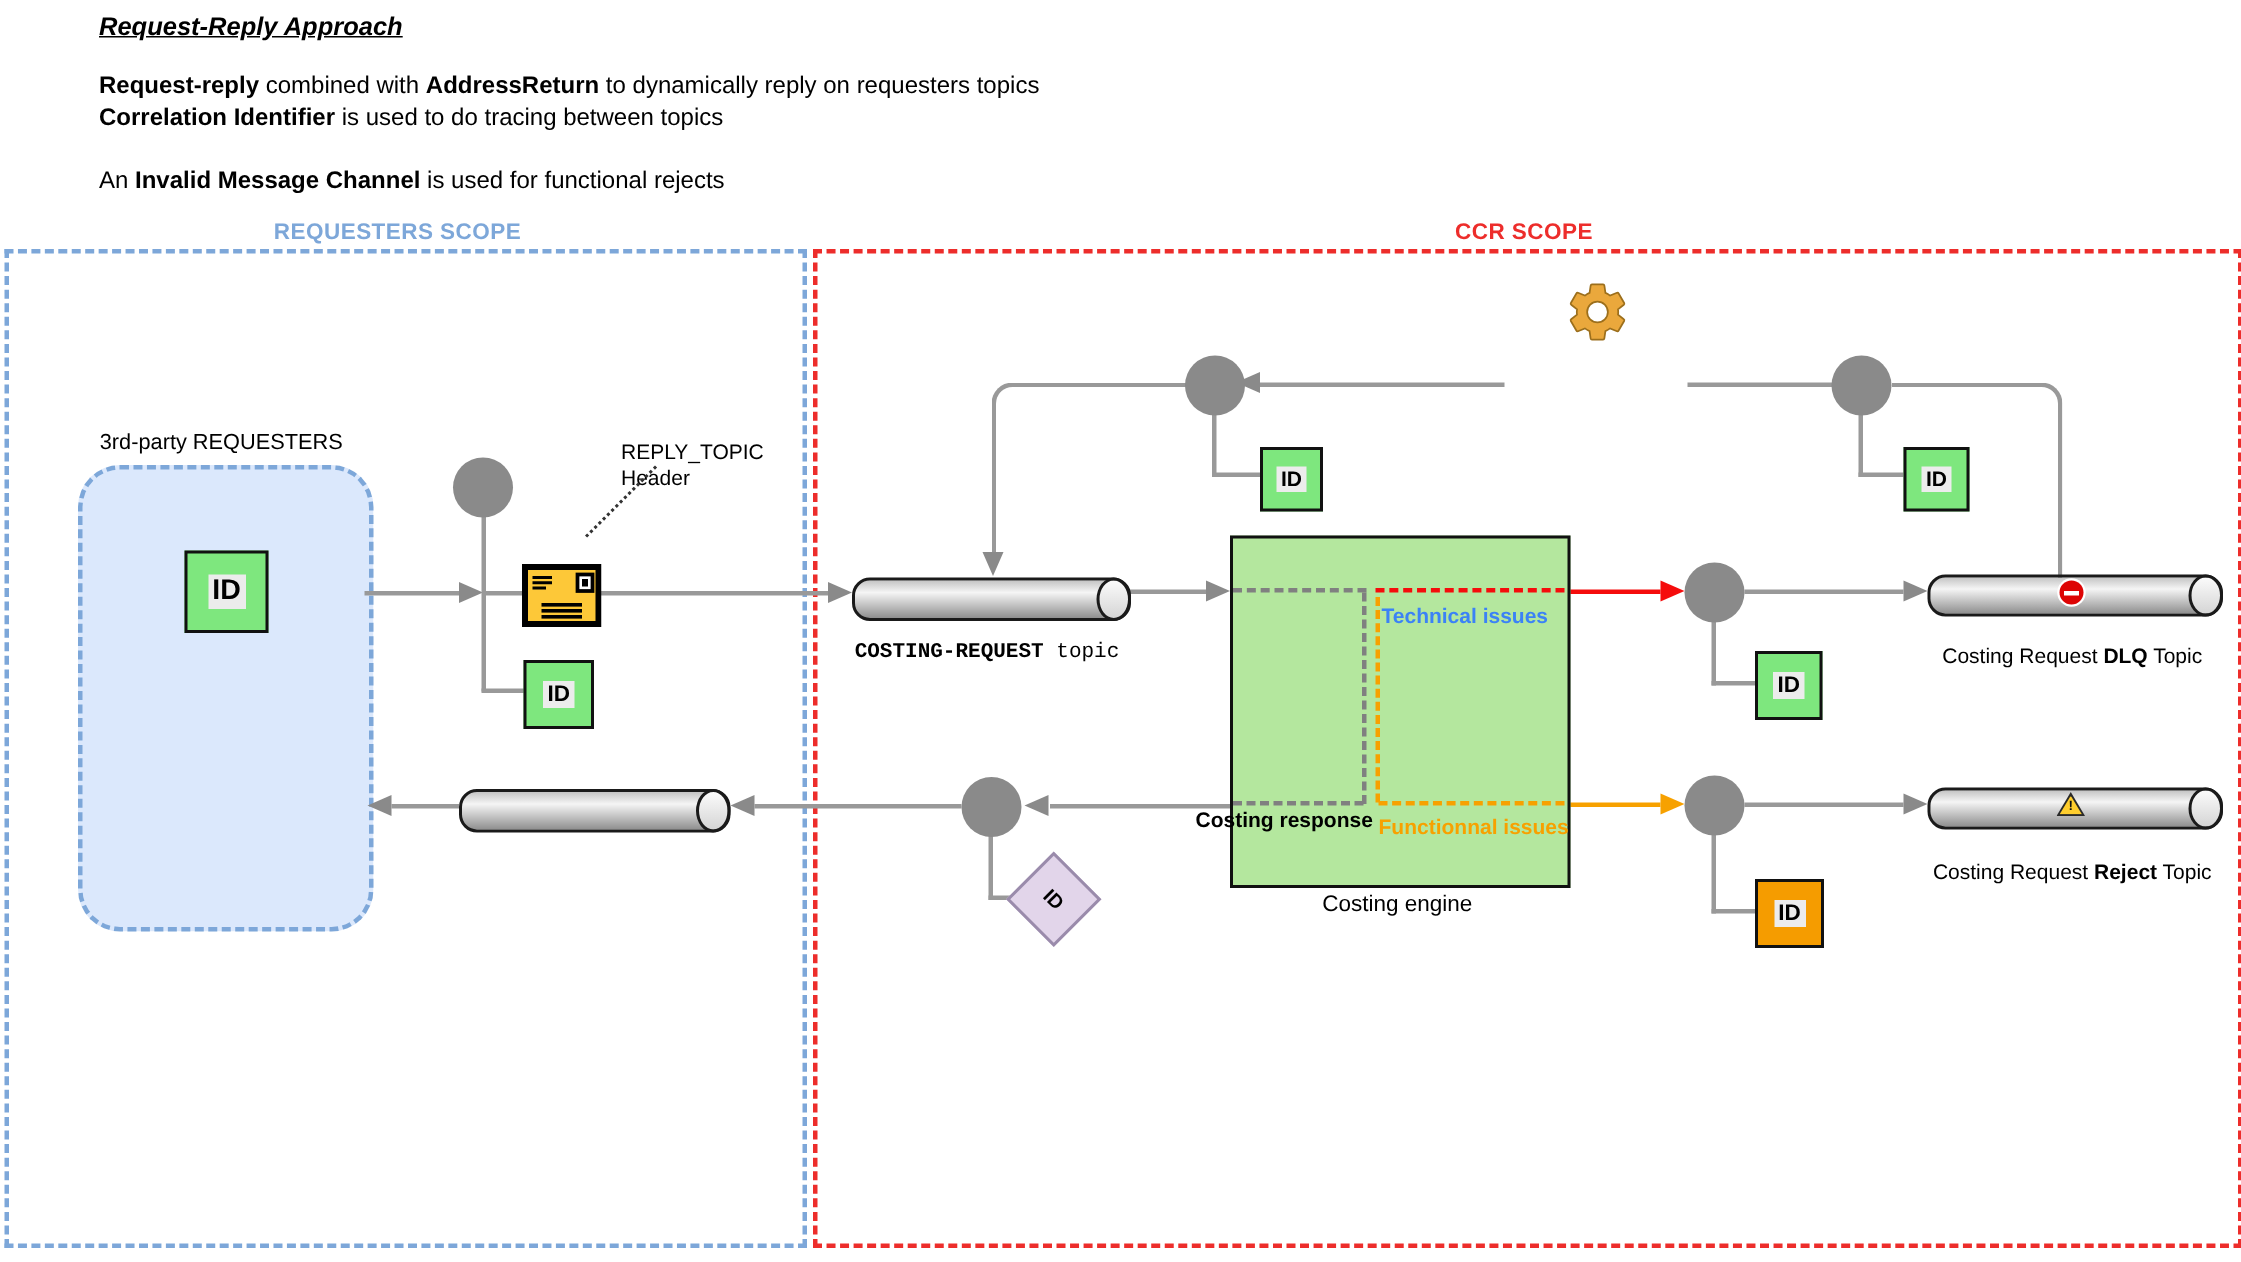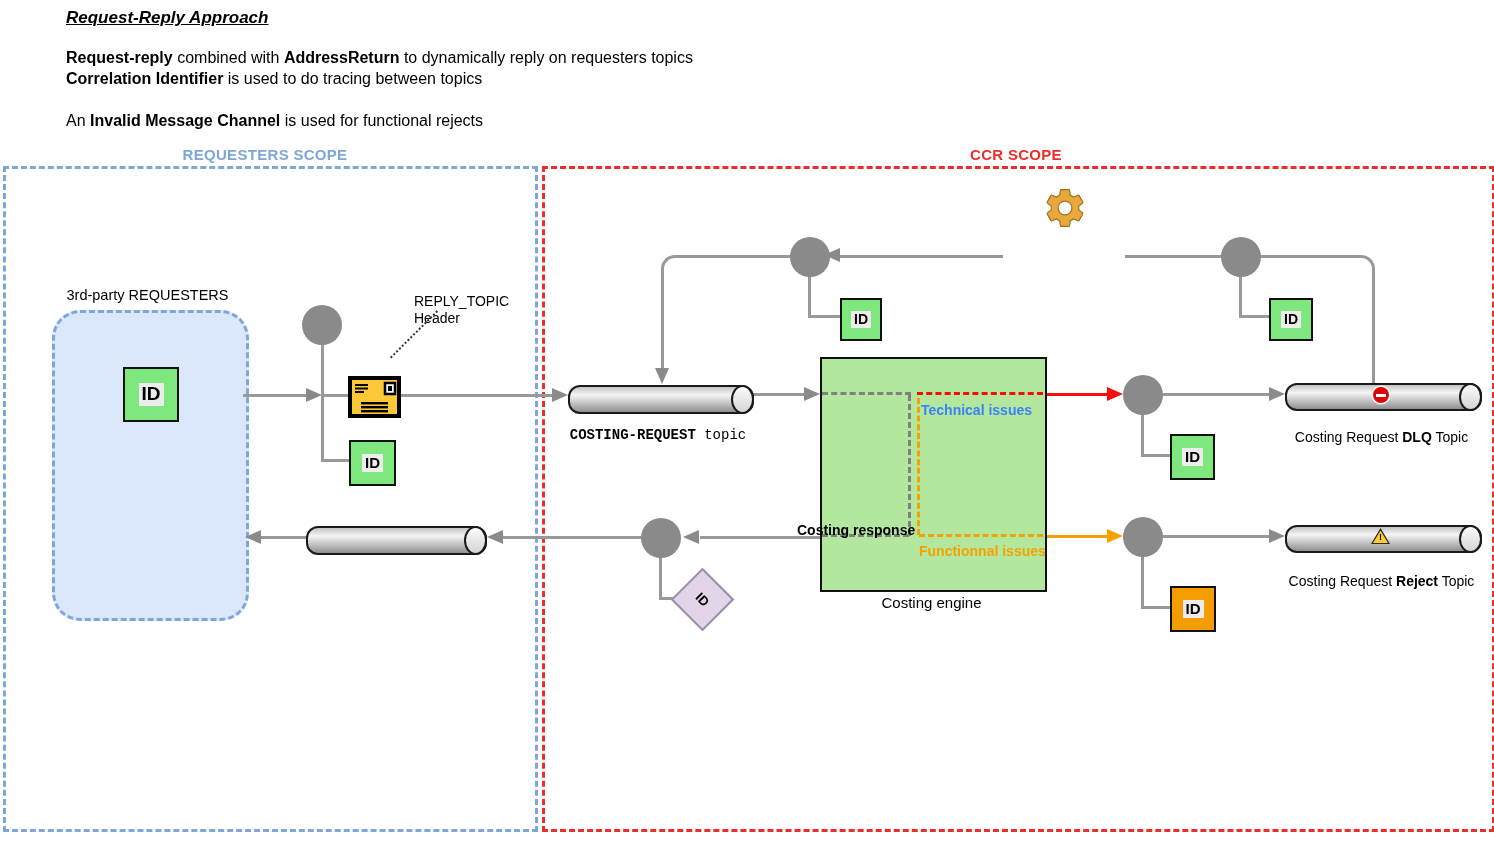--- a/index.html
+++ b/index.html
@@ -224,16 +224,16 @@
 
   <div class="engine"></div>
   <div class="dash-h" style="left:822px;top:392px;width:89px;"></div>
   <div class="dash-h red-d" style="left:917px;top:392px;width:126px;"></div>
   <div class="dash-v" style="left:908px;top:395px;height:141px;"></div>
   <div class="dash-v or-d" style="left:917px;top:398px;height:137px;"></div>
   <div class="dash-h" style="left:822px;top:534px;width:87px;"></div>
   <div class="dash-h or-d" style="left:919px;top:534px;width:124px;"></div>
   <div class="lbl b" style="left:921px;top:402px;color:#3b82f6;">Technical issues</div>
   <div class="lbl b" style="left:919px;top:543px;color:#f7a100;">Functionnal issues</div>
-  <div class="lbl b" style="left:797px;top:522px;">Costing response</div>
+  <div class="lbl b" style="left:797px;top:538px;">Costing response</div>
   <div class="lbl" style="left:820px;top:594px;width:223px;text-align:center;font-size:15px;">Costing engine</div>
 
 </div>
 
 </body></html>

